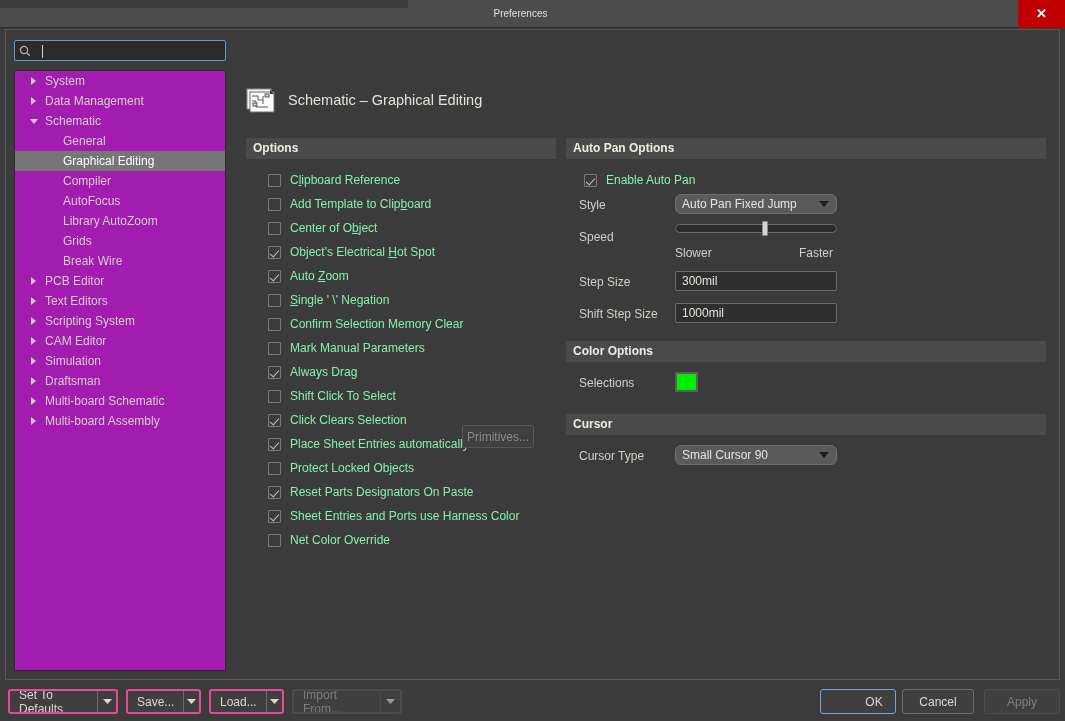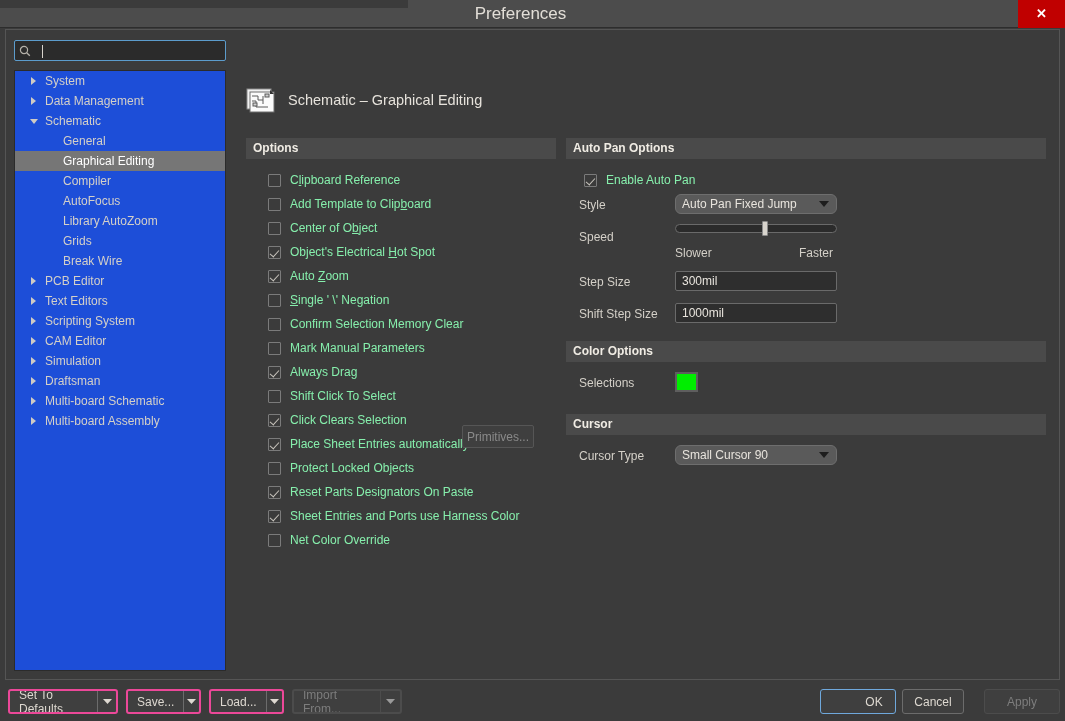--- a/index.html
+++ b/index.html
@@ -31,21 +31,21 @@
     position: absolute; left: 0; top: 0;
     width: 408px; height: 8px;
     background: #3b3b3b;
   }
   #title-text {
     position: absolute; left: 0; top: 0;
     width: 1041px; height: 28px;
     line-height: 28px;
     text-align: center;
     color: #e2ded7;
-    font-size: 17px;
+    font-size: 10px;
   }
   #close-btn {
     position: absolute; right: 0; top: 0;
     width: 47px; height: 28px;
     background: #c00000;
     color: #ffffff;
     font-size: 13px; font-weight: bold;
     line-height: 28px; text-align: center;
     cursor: pointer;
   }
@@ -85,21 +85,21 @@
   }
   #caret {
     position: absolute; left: 27px; top: 4px;
     width: 1px; height: 13px;
     background: #d8d4cd;
   }
 
   #tree-panel {
     position: absolute; left: 8px; top: 40px;
     width: 212px; height: 601px;
-    background: #1d4ed8;
+    background: #a21caf;
     border: 1px solid #2b2b2b;
     overflow: hidden;
   }
   .tree-row {
     position: relative;
     height: 20px; line-height: 20px;
     font-size: 12px;
     color: #d4d0c8;
     white-space: nowrap;
     cursor: pointer;
@@ -560,17 +560,17 @@
     <div class="split disabled" style="left:292px; top:8px; width:110px;">
       <span class="main">Import From...</span>
       <span class="drop">
         <svg width="9" height="5" viewBox="0 0 9 5">
             <polygon points="0,0 9,0 4.5,5" fill="#9a9a9a"></polygon>
           </svg>
       </span>
     </div>
 
     <div class="btn focus" style="left:820px; top:8px; width:76px;">OK</div>
-    <div class="btn" style="left:902px; top:8px; width:62px;">Cancel</div>
+    <div class="btn" style="left:902px; top:8px; width:72px;">Cancel</div>
     <div class="btn disabled" style="left:984px; top:8px; width:76px;">Apply</div>
   </div>
 
 </div>
 
 </body></html>

